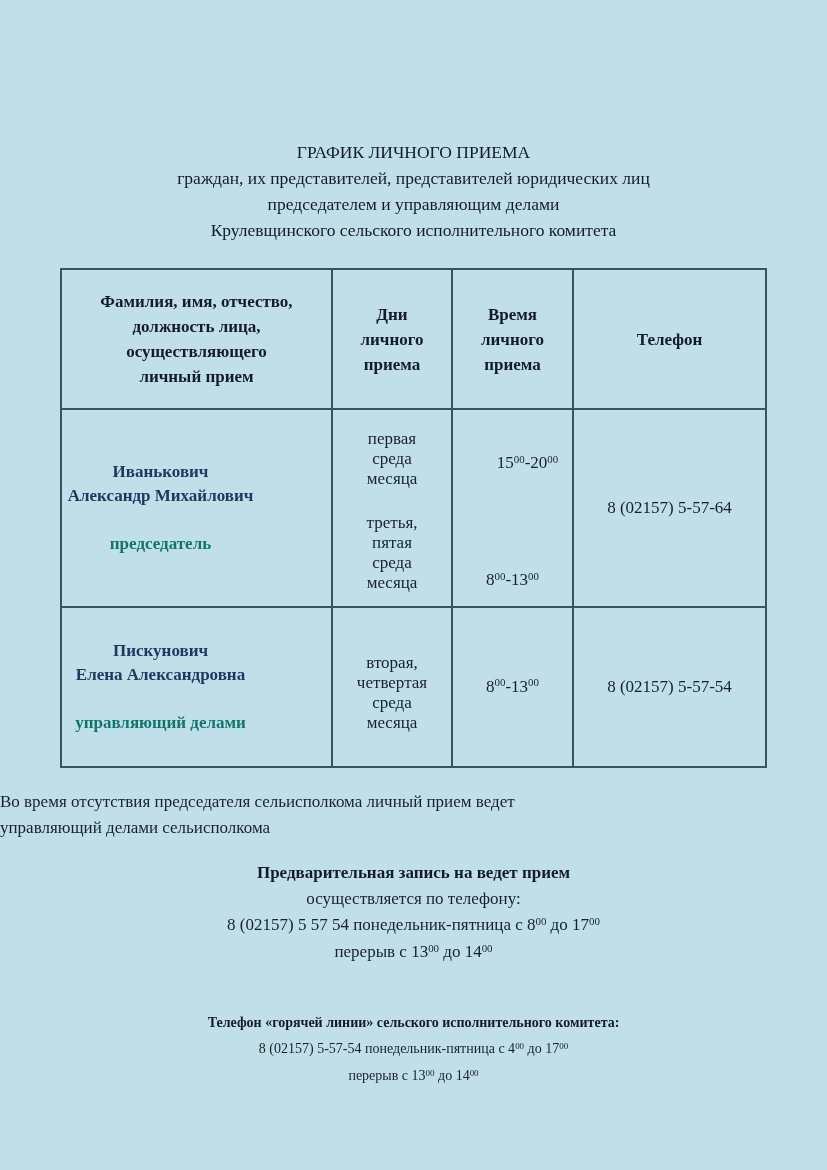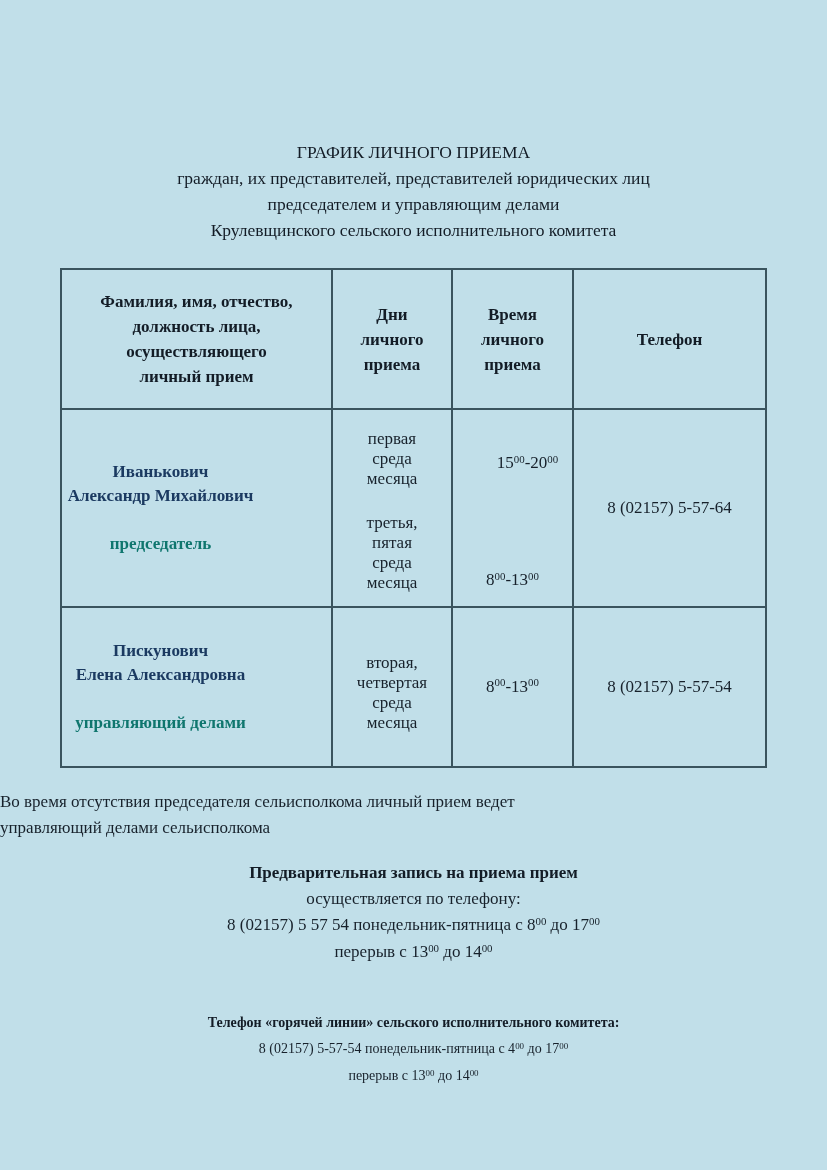--- a/index.html
+++ b/index.html
@@ -138,21 +138,21 @@
         </td>
         <td>8 (02157) 5-57-54</td>
       </tr>
     </tbody>
   </table>
 
   <div class="note ml">Во время отсутствия председателя сельисполкома личный прием ведет
 управляющий делами сельисполкома</div>
 
   <div class="booking">
-    <div class="bold">Предварительная запись  на приема прием</div>
+    <div class="bold">Предварительная запись  на ведет прием</div>
     <div>осуществляется по телефону:</div>
     <div><span>8 (02157) 5 57 54 понедельник-пятница с 8</span><sup>00</sup><span> до 17</span><sup>00</sup></div>
     <div><span>перерыв с 13</span><sup>00</sup><span> до 14</span><sup>00</sup></div>
   </div>
 
   <div class="hotline">
     <div class="bold">Телефон «горячей линии» сельского исполнительного комитета:</div>
     <div><span>8 (02157) 5-57-54 понедельник-пятница с 4</span><sup>00</sup><span> до 17</span><sup>00</sup></div>
     <div><span>перерыв с 13</span><sup>00</sup><span> до 14</span><sup>00</sup></div>
   </div>

